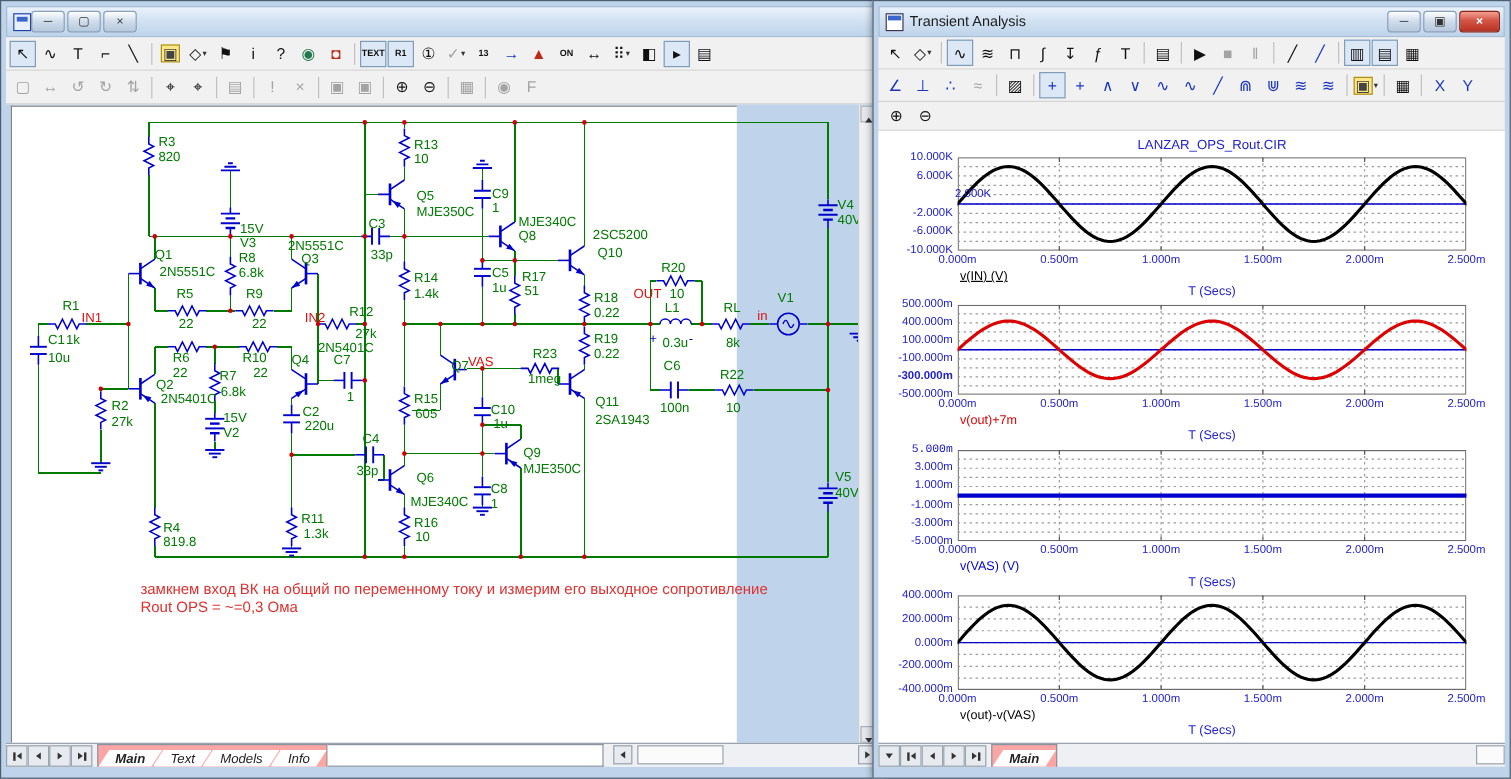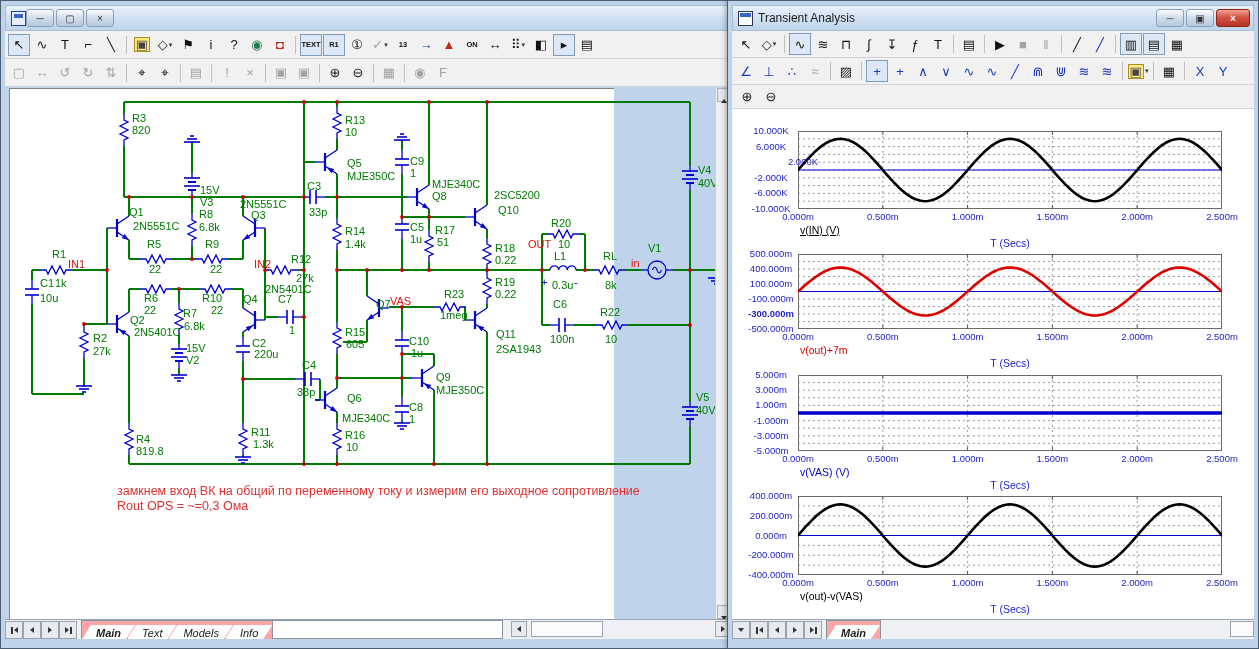--- a/index.html
+++ b/index.html
@@ -79,21 +79,21 @@
   .tab-strip-fill { background:#fff; border:1px solid #8a949e; border-left:none; width:230px; }
   .hscroll { flex:1; position:relative; background:#eef0f3; margin-left:6px; }
   .hs-btn { position:absolute; top:1px; width:16px; height:16px; background:#e7eaef;
     border:1px solid #9aa4ae; display:flex; align-items:center; justify-content:center; }
   .hs-thumb { position:absolute; top:1px; height:16px; background:#fbfbfb; border:1px solid #9aa4ae; }
 
   
   .plot-page { position:absolute; left:4px; right:4px; top:108px; height:510px;
     background:#ffffff; overflow:hidden; }
   .plot-title { position:absolute; font-size:11px; color:#2222cc; text-align:center; }
-  .ytick { position:absolute; font-size:9.5px; color:#2222cc; width:62px; text-align:center;padding-left:16px; }
+  .ytick { position:absolute; font-size:9.5px; color:#2222cc; width:62px; text-align:right;padding-left:16px; }
   .xtick { position:absolute; font-size:9.5px; color:#2222cc; width:52px; text-align:center; }
   .wavelabel { position:absolute; font-size:10.5px; }
   .wavelabel.u { text-decoration:underline; }
   .xlabel { position:absolute; font-size:10.5px; color:#2222cc; text-align:center; }
   .zoomrow { position:absolute; left:4px; right:4px; display:flex; align-items:center;
     background:#f1f1f1; padding-left:4px; gap:2px; border-bottom:1px solid #d4d4d4; }
 </style>
 </head>
 <body>
 
@@ -848,20 +848,21 @@
     <div class="zoomrow" style="top:84px; height:24px;" id="rtb3">
         <button class="tb-btn">
           <span class="glyph">⊕</span>
         </button>
         <button class="tb-btn">
           <span class="glyph">⊖</span>
         </button>
       </div>
 
     <div class="plot-page" id="plots">
+        <span class="plot-title" style="left: 66px; width: 424px; top: 6px;">LANZAR_OPS_Rout.CIR</span>
         <svg width="424" height="78" style="position: absolute; left: 66px; top: 22px;">
           <rect x="0.5" y="0.5" width="423" height="77" fill="#ffffff" stroke="#6a6a6a" stroke-width="1"></rect>
           <line x1="84.8" y1="0" x2="84.8" y2="78" stroke="#9a9a9a" stroke-width="1" stroke-dasharray="2,3"></line>
           <line x1="84.8" y1="0" x2="84.8" y2="4" stroke="#555" stroke-width="1"></line>
           <line x1="84.8" y1="74" x2="84.8" y2="78" stroke="#555" stroke-width="1"></line>
           <line x1="169.6" y1="0" x2="169.6" y2="78" stroke="#9a9a9a" stroke-width="1" stroke-dasharray="2,3"></line>
           <line x1="169.6" y1="0" x2="169.6" y2="4" stroke="#555" stroke-width="1"></line>
           <line x1="169.6" y1="74" x2="169.6" y2="78" stroke="#555" stroke-width="1"></line>
           <line x1="254.4" y1="0" x2="254.4" y2="78" stroke="#9a9a9a" stroke-width="1" stroke-dasharray="2,3"></line>
           <line x1="254.4" y1="0" x2="254.4" y2="4" stroke="#555" stroke-width="1"></line>
@@ -954,21 +955,21 @@
           <line x1="0" y1="22.8" x2="424" y2="22.8" stroke="#9a9a9a" stroke-width="1" stroke-dasharray="2,3"></line>
           <line x1="0" y1="30.4" x2="424" y2="30.4" stroke="#9a9a9a" stroke-width="1" stroke-dasharray="2,3"></line>
           <line x1="0" y1="38" x2="424" y2="38" stroke="#9a9a9a" stroke-width="1" stroke-dasharray="2,3"></line>
           <line x1="0" y1="45.6" x2="424" y2="45.6" stroke="#9a9a9a" stroke-width="1" stroke-dasharray="2,3"></line>
           <line x1="0" y1="53.2" x2="424" y2="53.2" stroke="#9a9a9a" stroke-width="1" stroke-dasharray="2,3"></line>
           <line x1="0" y1="60.8" x2="424" y2="60.8" stroke="#9a9a9a" stroke-width="1" stroke-dasharray="2,3"></line>
           <line x1="0" y1="68.4" x2="424" y2="68.4" stroke="#9a9a9a" stroke-width="1" stroke-dasharray="2,3"></line>
           <line x1="0" y1="38" x2="424" y2="38" stroke="#0000cc" stroke-width="1.2"></line>
           <path d="M0.0,38.00L2.7,38.00L5.3,38.00L7.9,38.00L10.6,38.00L13.3,38.00L15.9,38.00L18.5,38.00L21.2,38.00L23.9,38.00L26.5,38.00L29.2,38.00L31.8,38.00L34.5,38.00L37.1,38.00L39.8,38.00L42.4,38.00L45.0,38.00L47.7,38.00L50.3,38.00L53.0,38.00L55.7,38.00L58.3,38.00L60.9,38.00L63.6,38.00L66.3,38.00L68.9,38.00L71.6,38.00L74.2,38.00L76.8,38.00L79.5,38.00L82.2,38.00L84.8,38.00L87.4,38.00L90.1,38.00L92.8,38.00L95.4,38.00L98.1,38.00L100.7,38.00L103.3,38.00L106.0,38.00L108.6,38.00L111.3,38.00L113.9,38.00L116.6,38.00L119.3,38.00L121.9,38.00L124.6,38.00L127.2,38.00L129.9,38.00L132.5,38.00L135.1,38.00L137.8,38.00L140.4,38.00L143.1,38.00L145.8,38.00L148.4,38.00L151.1,38.00L153.7,38.00L156.4,38.00L159.0,38.00L161.6,38.00L164.3,38.00L166.9,38.00L169.6,38.00L172.3,38.00L174.9,38.00L177.6,38.00L180.2,38.00L182.9,38.00L185.5,38.00L188.1,38.00L190.8,38.00L193.4,38.00L196.1,38.00L198.8,38.00L201.4,38.00L204.1,38.00L206.7,38.00L209.4,38.00L212.0,38.00L214.6,38.00L217.3,38.00L220.0,38.00L222.6,38.00L225.3,38.00L227.9,38.00L230.5,38.00L233.2,38.00L235.9,38.00L238.5,38.00L241.1,38.00L243.8,38.00L246.5,38.00L249.1,38.00L251.8,38.00L254.4,38.00L257.0,38.00L259.7,38.00L262.4,38.00L265.0,38.00L267.6,38.00L270.3,38.00L273.0,38.00L275.6,38.00L278.3,38.00L280.9,38.00L283.5,38.00L286.2,38.00L288.9,38.00L291.5,38.00L294.1,38.00L296.8,38.00L299.5,38.00L302.1,38.00L304.8,38.00L307.4,38.00L310.0,38.00L312.7,38.00L315.4,38.00L318.0,38.00L320.6,38.00L323.3,38.00L326.0,38.00L328.6,38.00L331.3,38.00L333.9,38.00L336.5,38.00L339.2,38.00L341.9,38.00L344.5,38.00L347.1,38.00L349.8,38.00L352.5,38.00L355.1,38.00L357.8,38.00L360.4,38.00L363.0,38.00L365.7,38.00L368.4,38.00L371.0,38.00L373.6,38.00L376.3,38.00L379.0,38.00L381.6,38.00L384.3,38.00L386.9,38.00L389.5,38.00L392.2,38.00L394.9,38.00L397.5,38.00L400.1,38.00L402.8,38.00L405.5,38.00L408.1,38.00L410.8,38.00L413.4,38.00L416.0,38.00L418.7,38.00L421.4,38.00L424.0,38.00" fill="none" stroke="#0000cc" stroke-width="3.4" stroke-linecap="round"></path>
         </svg>
-        <span class="ytick" style="left: 0px; top: 260px;">5.000m</span>
+        <span class="ytick" style="left: 0px; top: 260px; font-family: Liberation Mono, monospace;">5.000m</span>
         <span class="ytick" style="left: 0px; top: 275.2px;">3.000m</span>
         <span class="ytick" style="left: 0px; top: 290.4px;">1.000m</span>
         <span class="ytick" style="left: 0px; top: 305.6px;">-1.000m</span>
         <span class="ytick" style="left: 0px; top: 320.8px;">-3.000m</span>
         <span class="ytick" style="left: 0px; top: 336px;">-5.000m</span>
         <span class="xtick" style="left: 40px; top: 344px;">0.000m</span>
         <span class="xtick" style="left: 124.8px; top: 344px;">0.500m</span>
         <span class="xtick" style="left: 209.6px; top: 344px;">1.000m</span>
         <span class="xtick" style="left: 294.4px; top: 344px;">1.500m</span>
         <span class="xtick" style="left: 379.2px; top: 344px;">2.000m</span>

